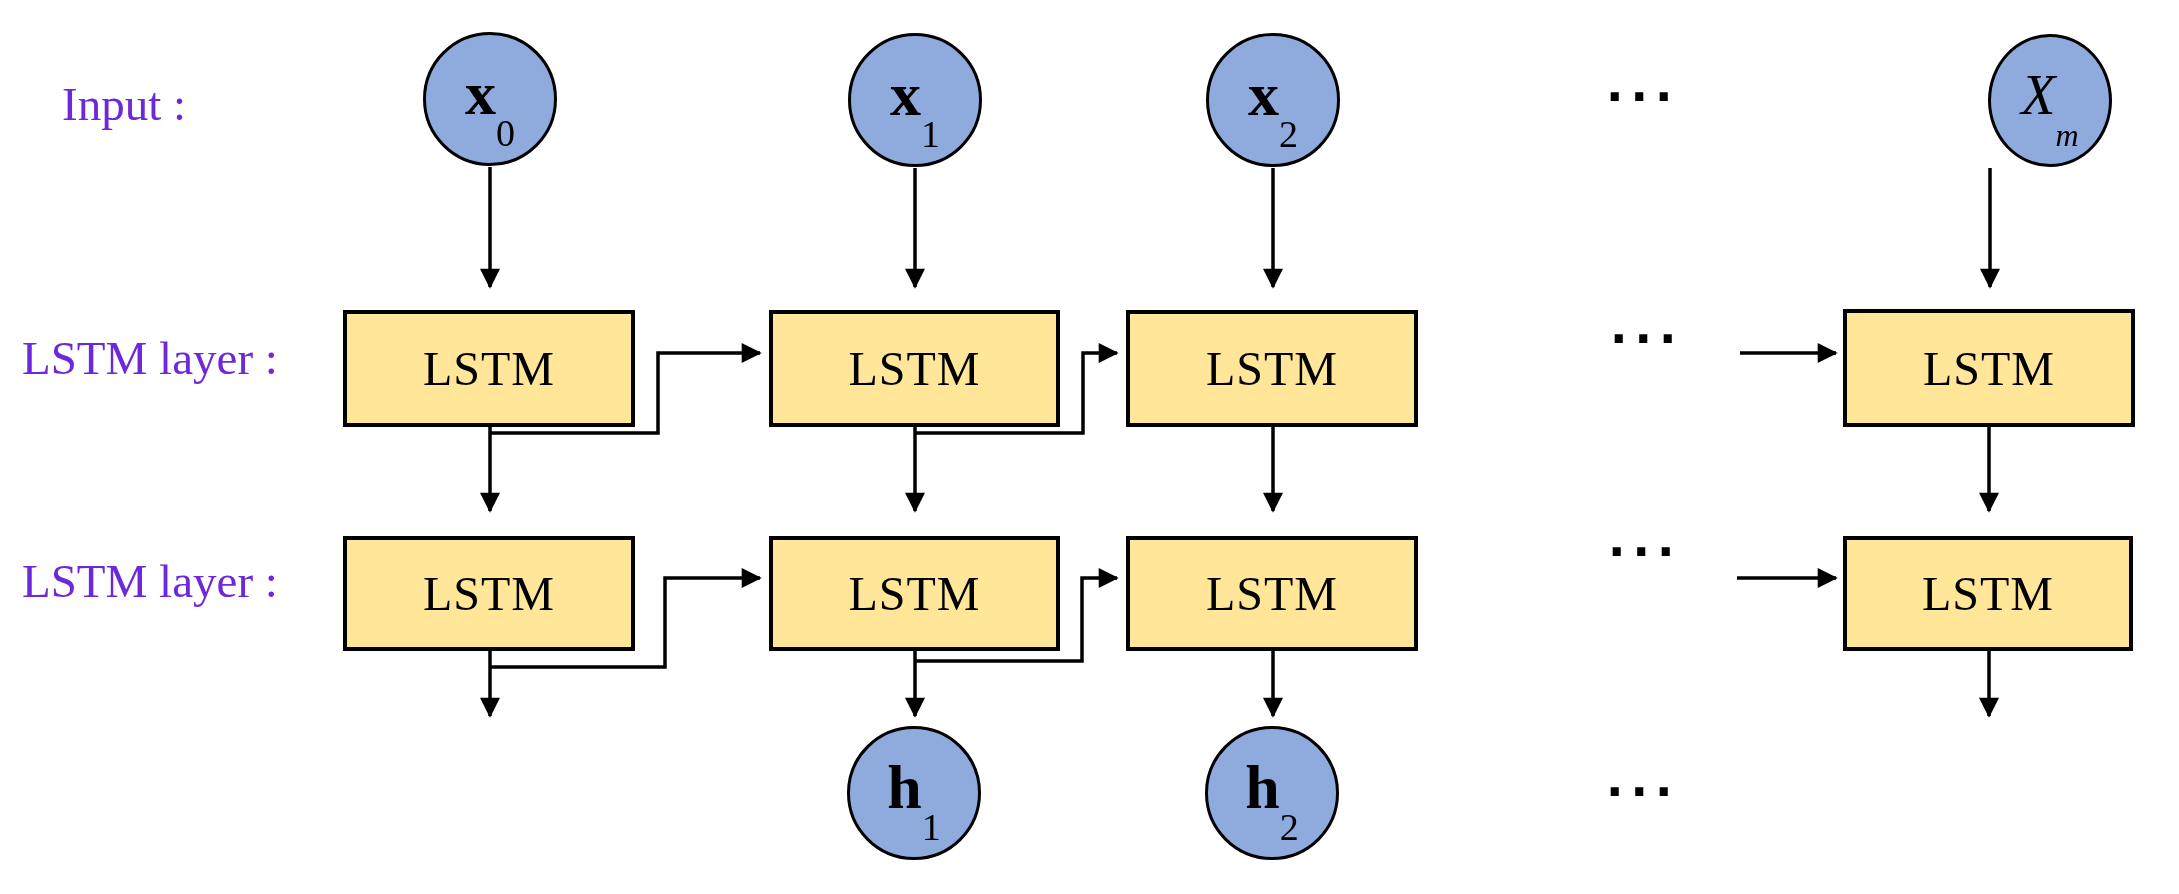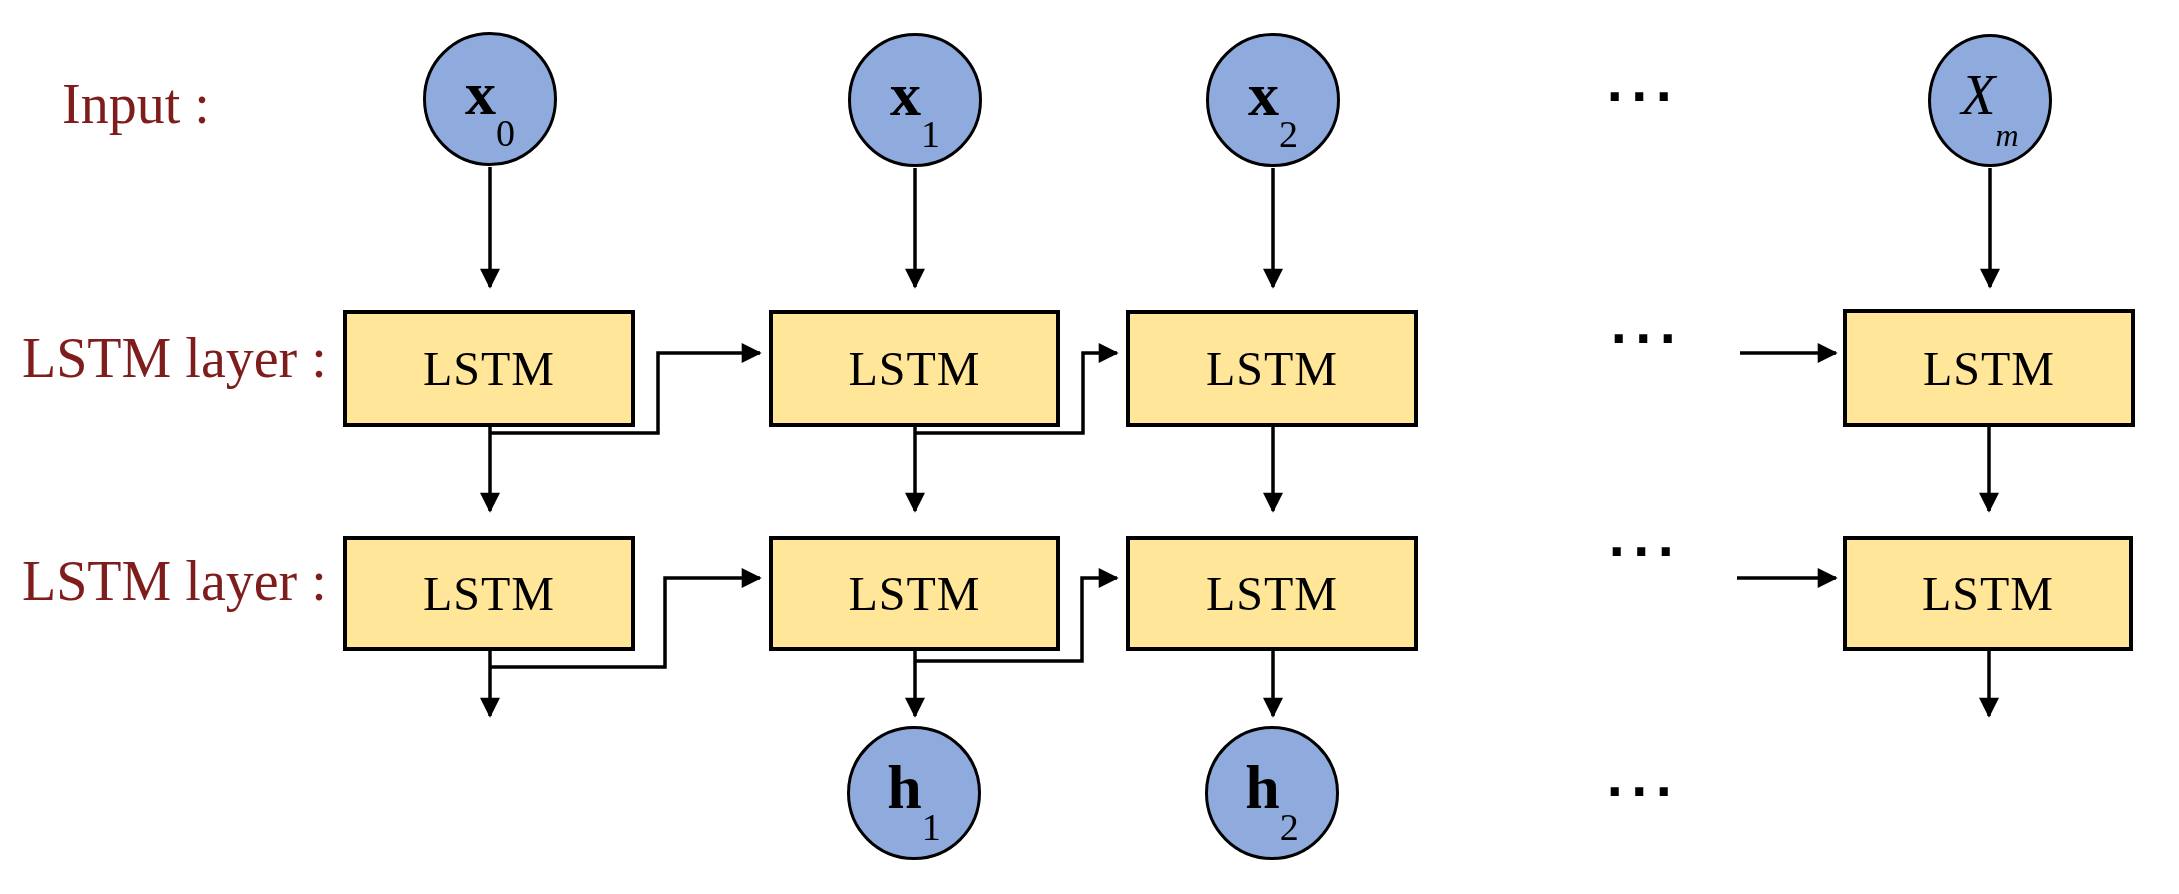--- a/index.html
+++ b/index.html
@@ -10,21 +10,21 @@
   }
   html,body{margin:0;padding:0;background:var(--bg);}
   #canvas{
     position:relative;width:2179px;height:894px;background:var(--bg);
     font-family:"Liberation Serif","DejaVu Serif",serif;color:#000;overflow:hidden;
   }
   #connectors{position:absolute;left:0;top:0;width:2179px;height:894px;}
   #connectors path{stroke:var(--stroke);stroke-width:3.5;fill:none;}
   #connectors .ah{fill:var(--stroke);}
   .row-label{
-    position:absolute;white-space:nowrap;font-size:56px;line-height:72px;color:#7f1d1d;
+    position:absolute;white-space:nowrap;font-size:47px;line-height:72px;color:#6d28d9;
   }
   .lstm-box{
     position:absolute;width:292px;background:var(--box-fill);
     border:4px solid var(--stroke);box-sizing:border-box;
     display:flex;align-items:center;justify-content:center;
     font-size:48px;letter-spacing:1px;margin-top:15px;
   }
   .r1{top:295px;height:117px;}
   .r2{top:521px;height:115px;}
   .node{
@@ -85,21 +85,21 @@
 
   <div class="node" style="left:423px;top:32px;">
     <span><span class="main">x</span><span class="sub">0</span></span>
   </div>
   <div class="node" style="left:848px;top:33px;">
     <span><span class="main">x</span><span class="sub">1</span></span>
   </div>
   <div class="node" style="left:1206px;top:33px;align-items:center;">
     <span><span class="main">x</span><span class="sub">2</span></span>
   </div>
-  <div class="node it" style="left:1928px;top:34px;width:124px;height:133px;">
+  <div class="node it" style="left:1988px;top:34px;width:124px;height:133px;">
     <span><span class="main">X</span><span class="sub">m</span></span>
   </div>
 
   <div class="lstm-box r1" style="left:343px;">
     <span>LSTM</span>
   </div>
   <div class="lstm-box r1" style="left:769px;width:291px;">
     <span>LSTM</span>
   </div>
   <div class="lstm-box r1" style="left:1126px;">

